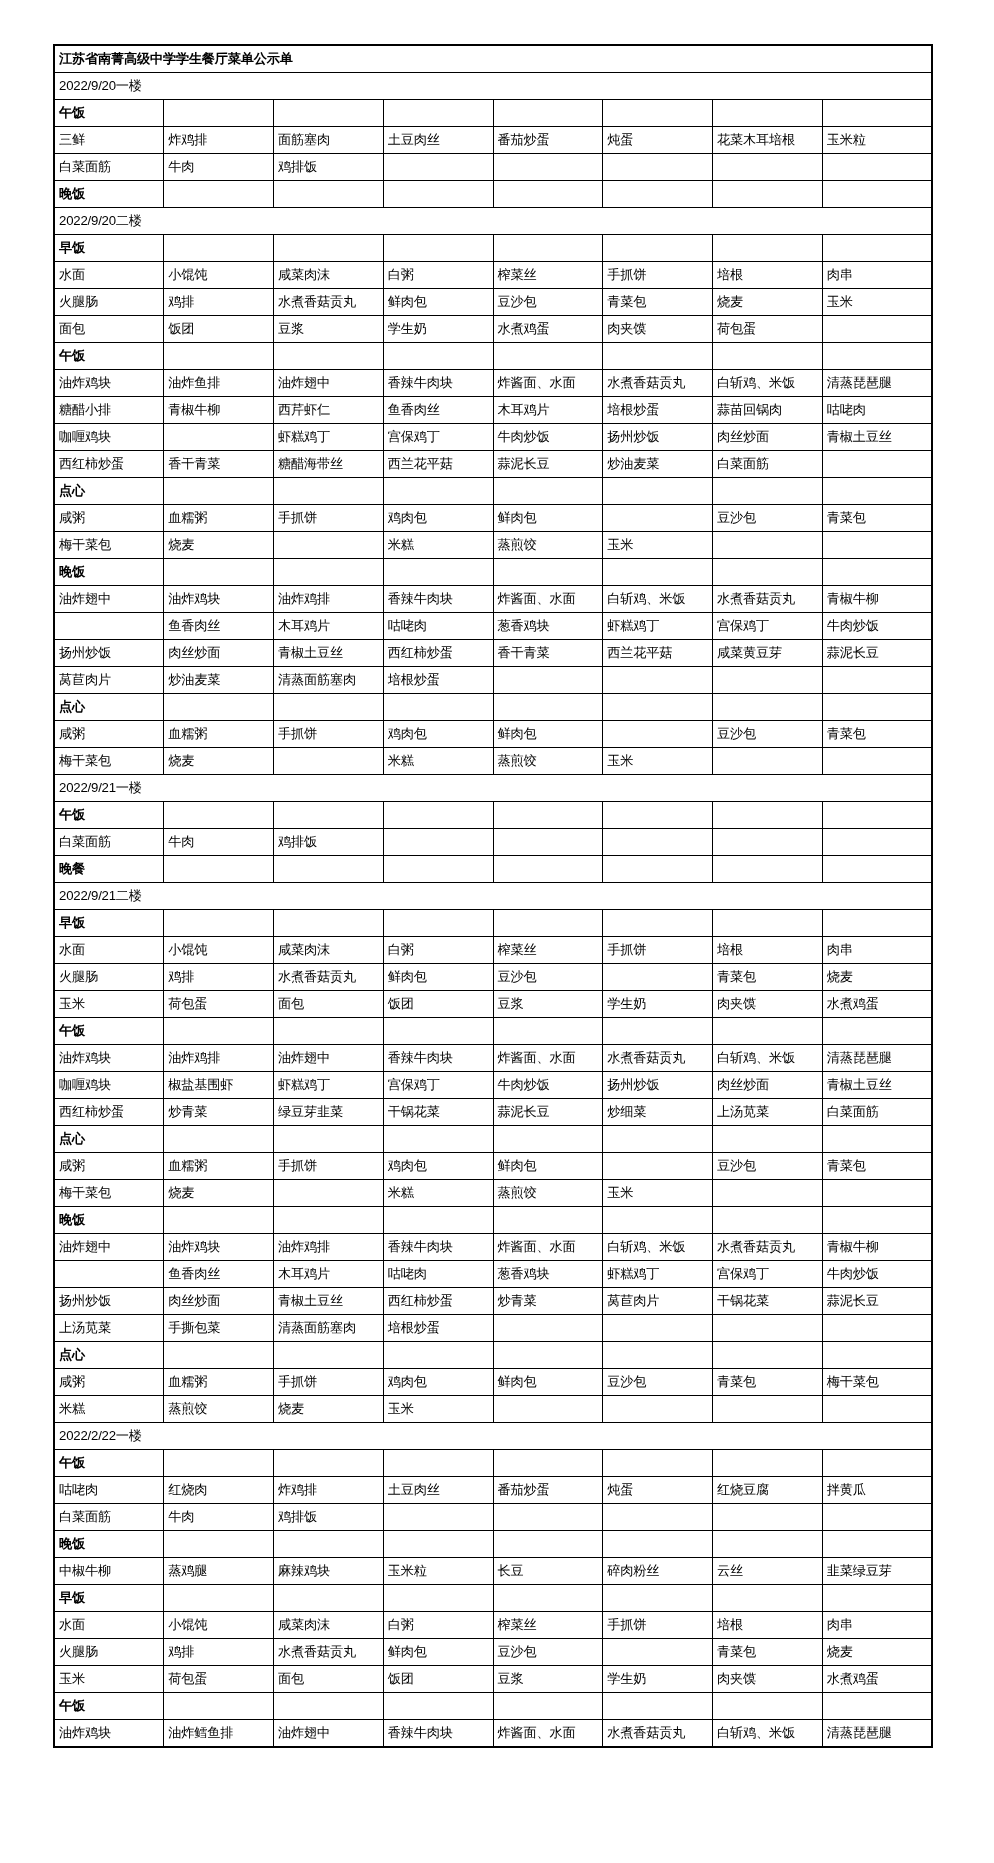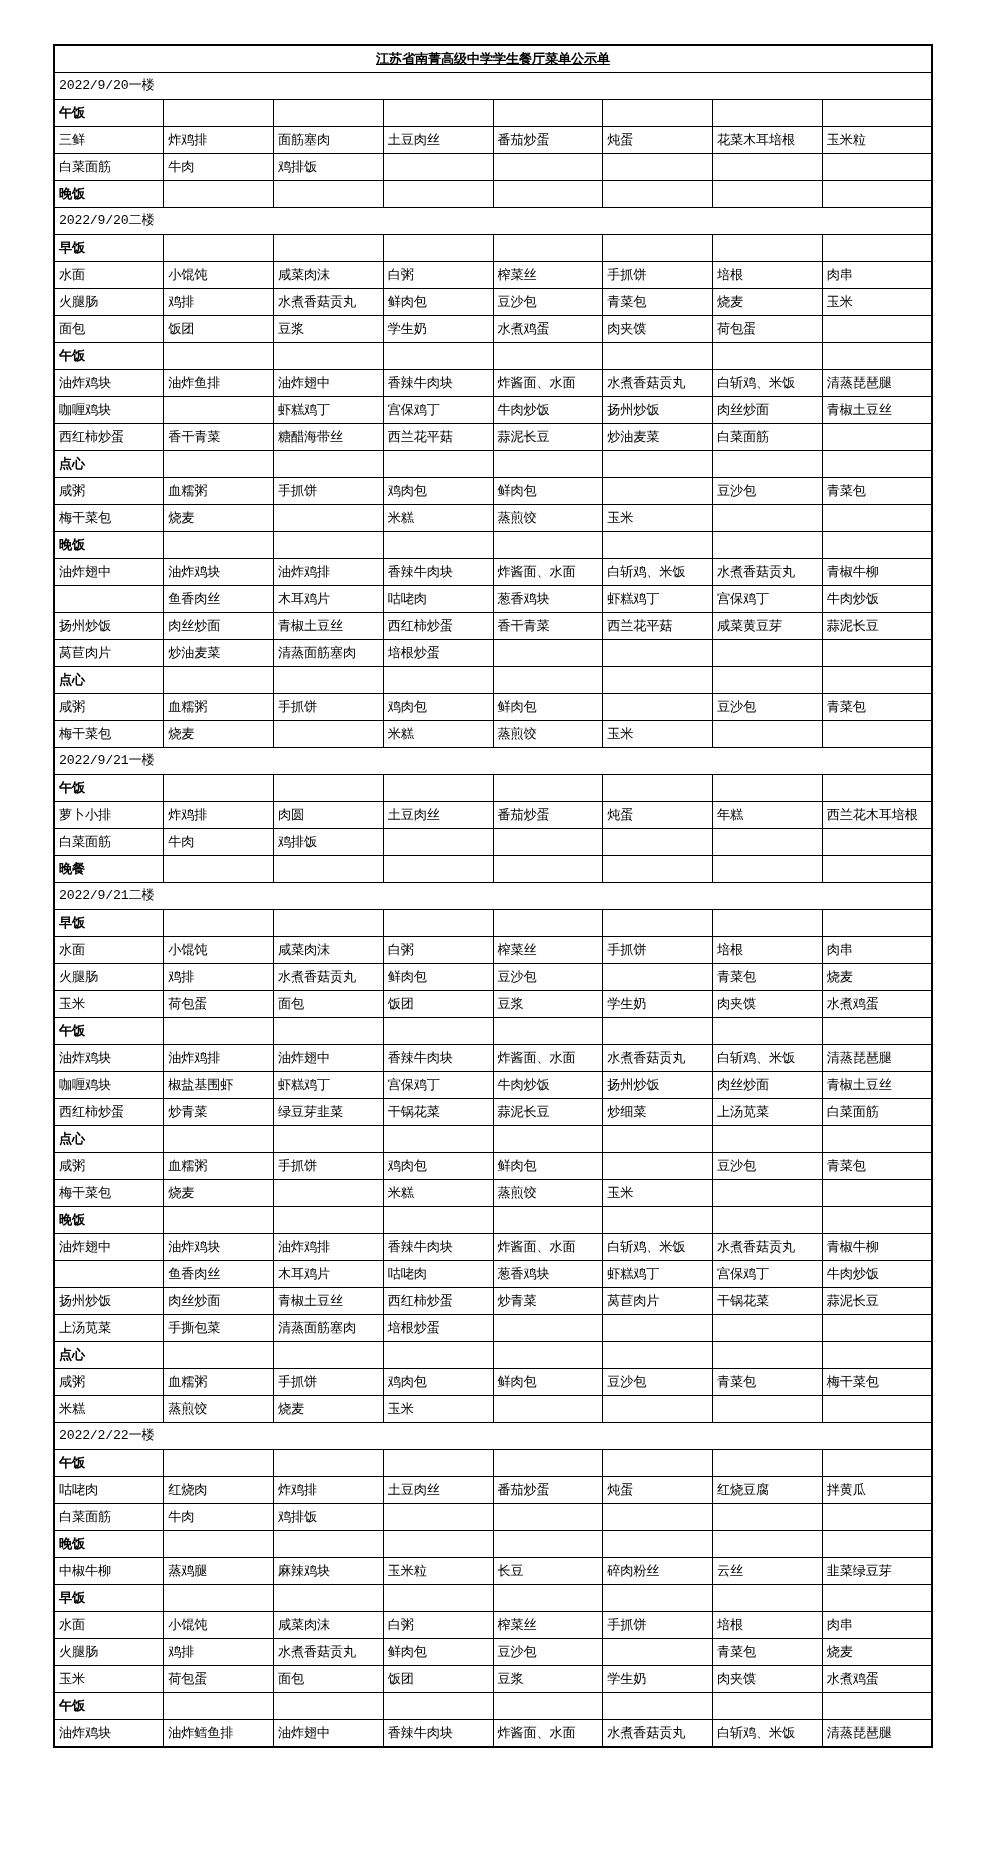--- a/index.html
+++ b/index.html
@@ -40,32 +40,29 @@
   td.c0 { width: 91px; }
   td.c1 { width: 105px; }
   td.c2 { width: 107px; }
   td.c3 { width: 106px; }
   td.c4 { width: 105px; }
   td.c5 { width: 103px; }
   td.c6 { width: 103px; }
   td.c7 { width: 100px; }
 
   .title-row td {
-    text-align: center;
     font-weight: bold;
     font-size: 16.5px;
     height: 30px;
     letter-spacing: 0.3px;
-    text-decoration: underline;
   }
   .date-row td {
     font-size: 13.4px;
     height: 23px;
     font-weight: normal;
-    font-family: Liberation Mono, monospace;
   }
   .meal-row td {
     font-weight: bold;
     height: 23px;
   }
   .dish-row td {
     font-weight: normal;
   }
 </style>
 </head>
@@ -177,20 +174,30 @@
           <td class="c0">油炸鸡块</td>
           <td class="c1">油炸鱼排</td>
           <td class="c2">油炸翅中</td>
           <td class="c3">香辣牛肉块</td>
           <td class="c4">炸酱面、水面</td>
           <td class="c5">水煮香菇贡丸</td>
           <td class="c6">白斩鸡、米饭</td>
           <td class="c7">清蒸琵琶腿</td>
         </tr>
         <tr class="dish-row">
+          <td class="c0">糖醋小排</td>
+          <td class="c1">青椒牛柳</td>
+          <td class="c2">西芹虾仁</td>
+          <td class="c3">鱼香肉丝</td>
+          <td class="c4">木耳鸡片</td>
+          <td class="c5">培根炒蛋</td>
+          <td class="c6">蒜苗回锅肉</td>
+          <td class="c7">咕咾肉</td>
+        </tr>
+        <tr class="dish-row">
           <td class="c0">咖喱鸡块</td>
           <td class="c1"></td>
           <td class="c2">虾糕鸡丁</td>
           <td class="c3">宫保鸡丁</td>
           <td class="c4">牛肉炒饭</td>
           <td class="c5">扬州炒饭</td>
           <td class="c6">肉丝炒面</td>
           <td class="c7">青椒土豆丝</td>
         </tr>
         <tr class="dish-row">
@@ -320,30 +327,20 @@
           <td class="c0" style="font-weight: bold;">午饭</td>
           <td class="c1"></td>
           <td class="c2"></td>
           <td class="c3"></td>
           <td class="c4"></td>
           <td class="c5"></td>
           <td class="c6"></td>
           <td class="c7"></td>
         </tr>
         <tr class="dish-row">
-          <td class="c0">萝卜小排</td>
-          <td class="c1">炸鸡排</td>
-          <td class="c2">肉圆</td>
-          <td class="c3">土豆肉丝</td>
-          <td class="c4">番茄炒蛋</td>
-          <td class="c5">炖蛋</td>
-          <td class="c6">年糕</td>
-          <td class="c7">西兰花木耳培根</td>
-        </tr>
-        <tr class="dish-row">
           <td class="c0">白菜面筋</td>
           <td class="c1">牛肉</td>
           <td class="c2">鸡排饭</td>
           <td class="c3"></td>
           <td class="c4"></td>
           <td class="c5"></td>
           <td class="c6"></td>
           <td class="c7"></td>
         </tr>
         <tr class="meal-row">

